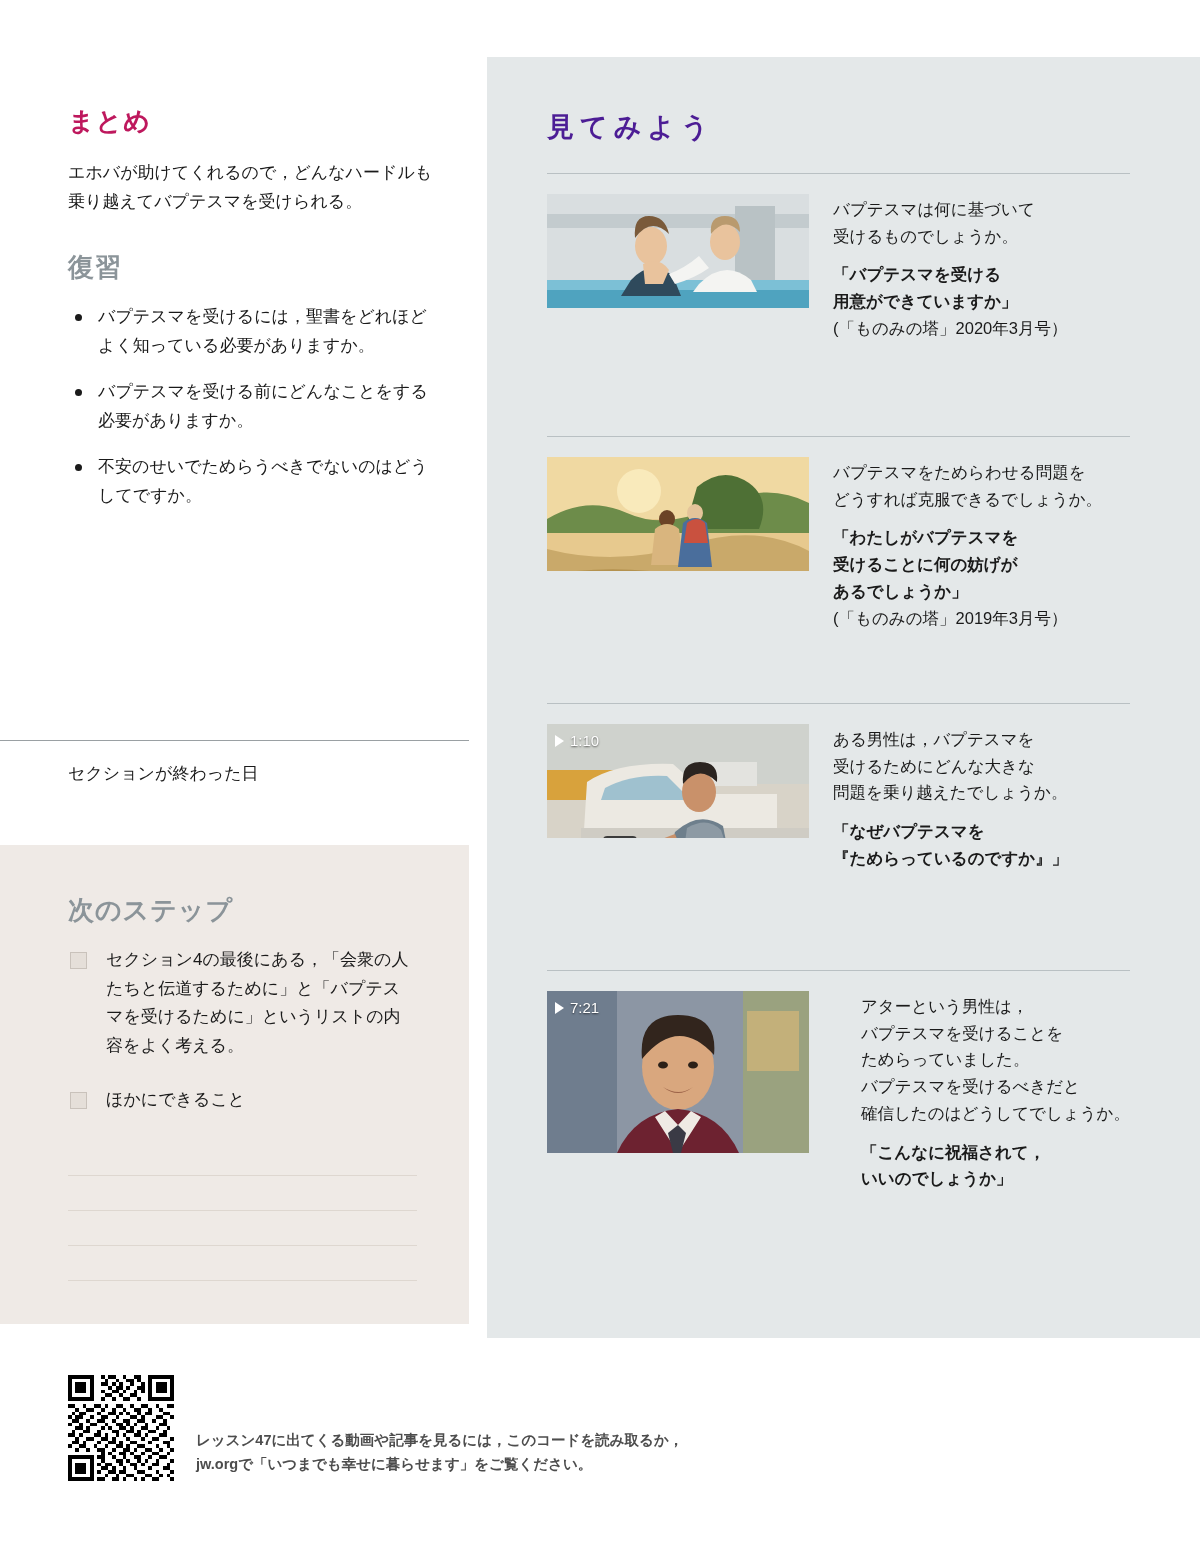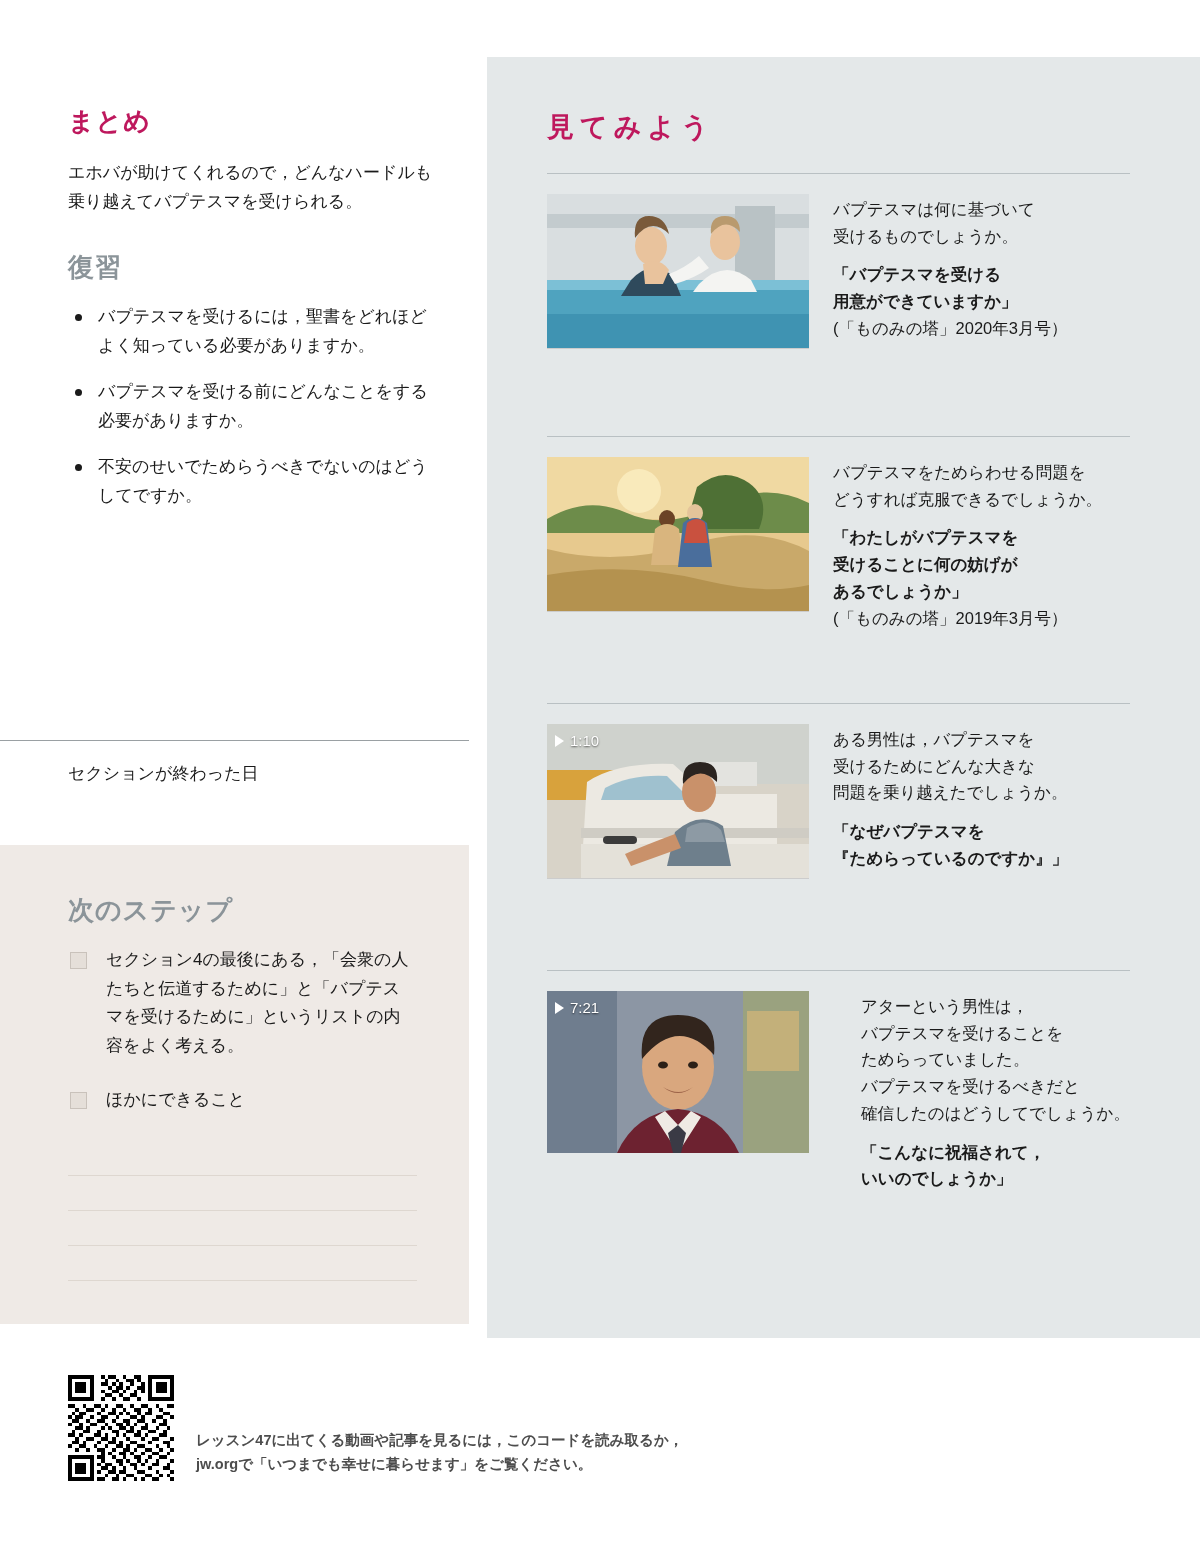--- a/index.html
+++ b/index.html
@@ -26,38 +26,38 @@
     background: #e4e8e9;
   }
 
   .right-inner {
     padding: 52px 70px 0 60px;
   }
 
   .panel-title {
     font-size: 27px;
     font-weight: bold;
-    color: #be185d;
+    color: #4c1d95;
     letter-spacing: 6px;
     margin: 0 0 28px 0;
   }
 
   .media-item {
     border-top: 1px solid #b9c0c3;
     padding-top: 20px;
     display: flex;
     gap: 24px;
     min-height: 200px;
   }
   .media-item.last { border-bottom: 0; }
 
   .thumb {
     position: relative;
     width: 262px;
-    height: 155px;
+    height: 114px;
     flex: 0 0 262px;
     overflow: hidden;
     background: #ccc;
   }
 
   .thumb .badge {
     position: absolute;
     left: 8px;
     top: 8px;
     color: #ffffff;

